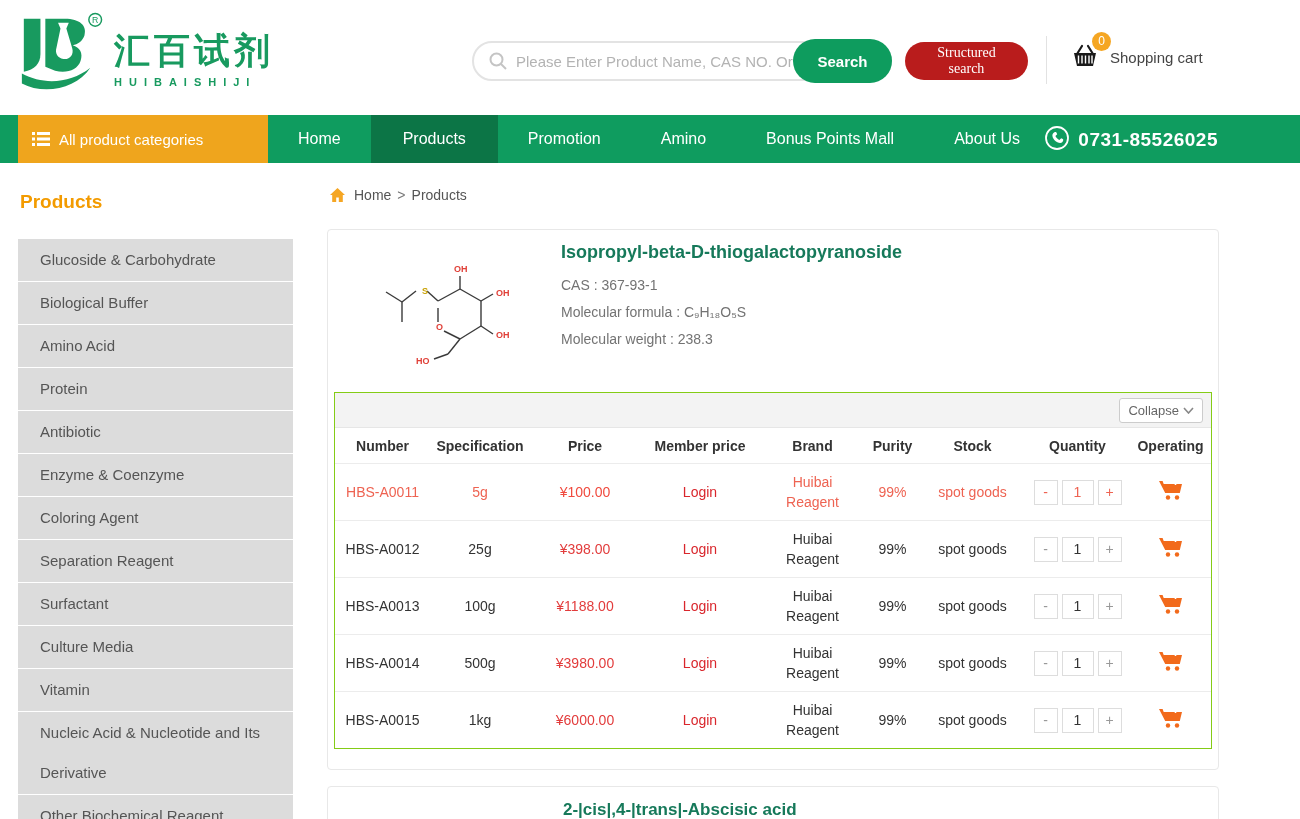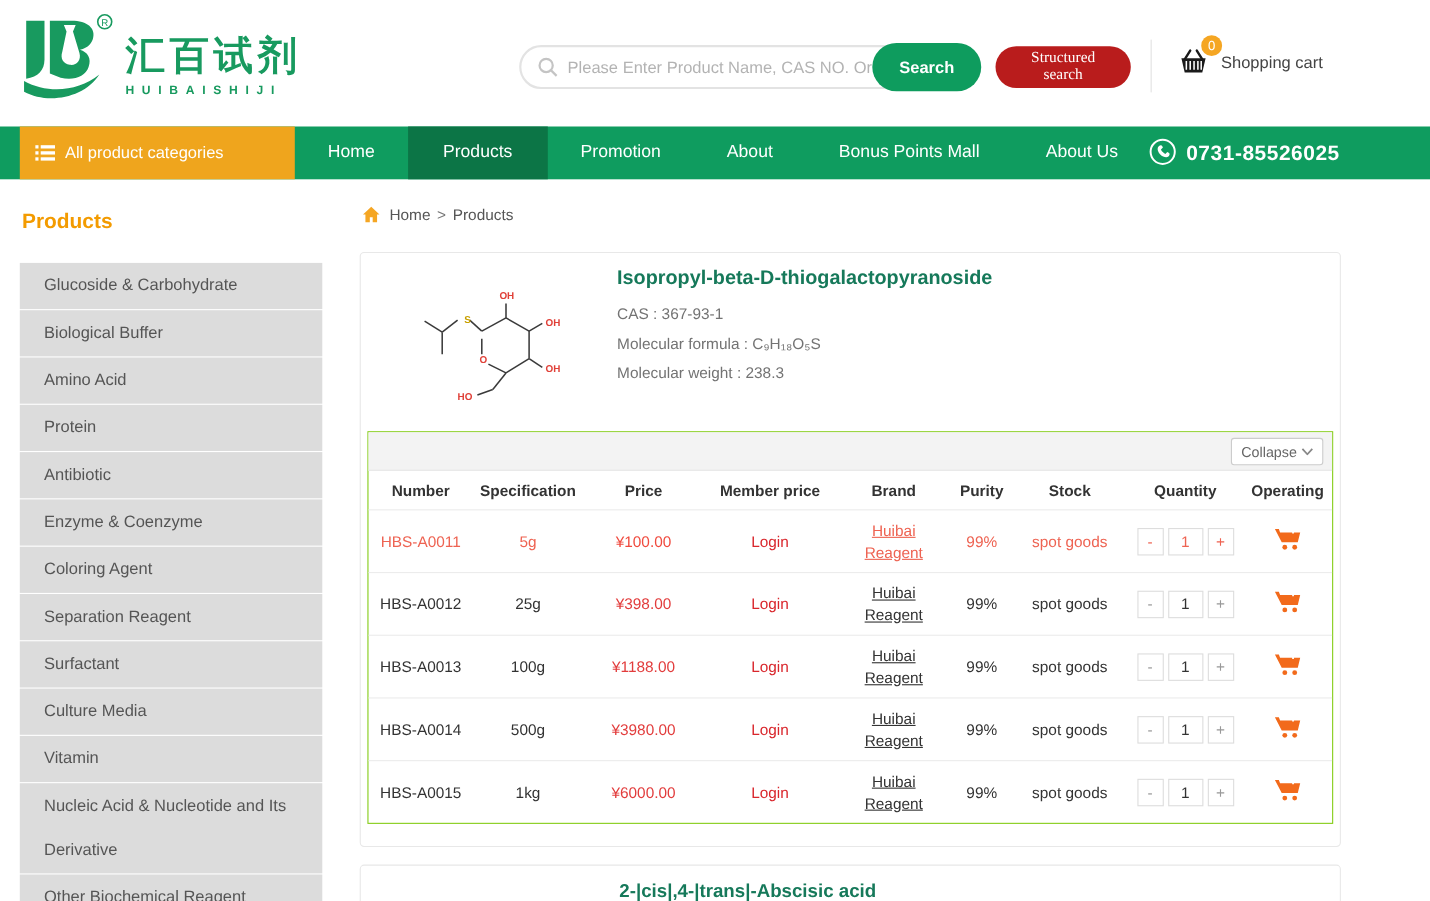--- a/index.html
+++ b/index.html
@@ -71,21 +71,21 @@
   .tbl-toolbar { height:35px; background:#f3f3f3; border-bottom:1px solid #e6e6e6; position:relative; }
   .collapse-btn { position:absolute; right:8px; top:5px; height:25px; background:#fff;
     border:1px solid #ccc; border-radius:3px; color:#666; font-size:13px; font-family:inherit;
     padding:0 8px; cursor:pointer; display:flex; align-items:center; gap:4px; }
   .grid-row { display:grid; grid-template-columns:95px 100px 110px 120px 105px 55px 105px 105px 1fr;
     align-items:center; }
   .thead { height:35px; font-weight:bold; font-size:14px; color:#333; }
   .thead .th { text-align:center; }
   .trow { min-height:57px; border-top:1px solid #ececec; font-size:14px; color:#333; }
   .td { text-align:center; line-height:20px; }
-  .col-brand { padding:0 16px;text-decoration:underline; }
+  .col-brand { padding:0 16px; }
   .price { color:#e23c3c; }
   .login { color:#d9262c; font-weight:normal; cursor:pointer; }
   .col-qty { display:flex; justify-content:center; align-items:center; gap:4px; }
   .step { width:24px; height:25px; background:#fff; border:1px solid #ddd; color:#999;
     font-size:14px; font-family:inherit; cursor:pointer; }
   .qty { width:32px; height:25px; border:1px solid #ddd; text-align:center; font-size:14px;
     color:#333; font-family:inherit; }
   .cart-btn { background:none; border:none; cursor:pointer; }
   .trow[data-state="highlighted"] .td { color:#ee6352; }
   .trow[data-state="highlighted"] .price { color:#f04a3e; }
@@ -157,21 +157,21 @@
         <rect x="5" y="12" width="13" height="3" fill="#fff"></rect>
     </svg>
     <span class="cat-label">All product categories</span>
   </div>
 
   <div class="nav-menu">
 
   <div class="nav-item" data-state="normal">Home</div>
       <div class="nav-item" data-state="active">Products</div>
       <div class="nav-item" data-state="normal">Promotion</div>
-      <div class="nav-item" data-state="normal">About</div>
+      <div class="nav-item" data-state="normal">Amino</div>
       <div class="nav-item" data-state="normal">Bonus Points Mall</div>
       <div class="nav-item" data-state="normal">About Us</div>
     </div>
 
   <div class="nav-phone">
     <svg width="26" height="26" viewBox="0 0 26 26">
       <circle cx="13" cy="13" r="11" fill="none" stroke="#fff" stroke-width="1.8"></circle>
       <path d="M9.2,8.2 c1.2,-1.2 2.6,-1.4 3.2,-0.6 l0.8,1.6 -1.8,1.8 c0.8,1.8 2.2,3.2 4,4 l1.8,-1.8 1.6,0.8 c0.8,0.6 0.6,2 -0.6,3.2 c-1.6,1.6 -5.2,0.4 -7.4,-1.8 c-2.2,-2.2 -3.2,-5.6 -1.6,-7.2 Z" fill="#fff"></path>
     </svg>
     <span class="num">0731-85526025</span>

